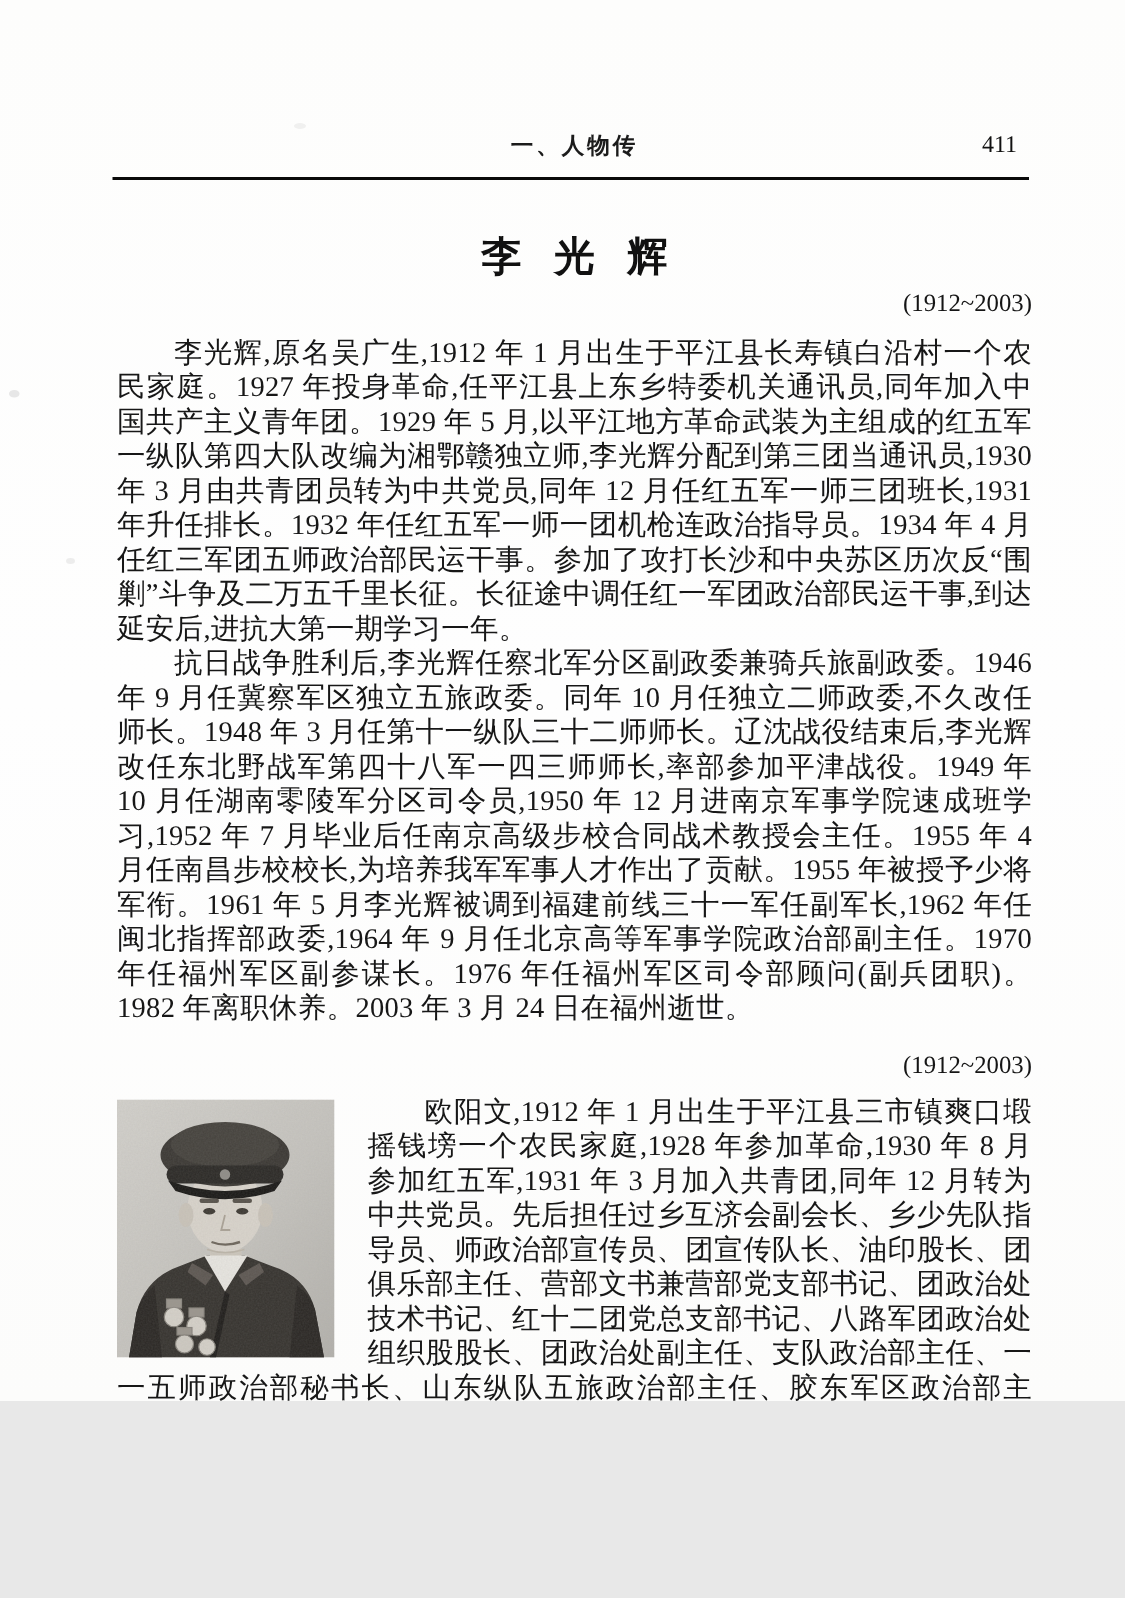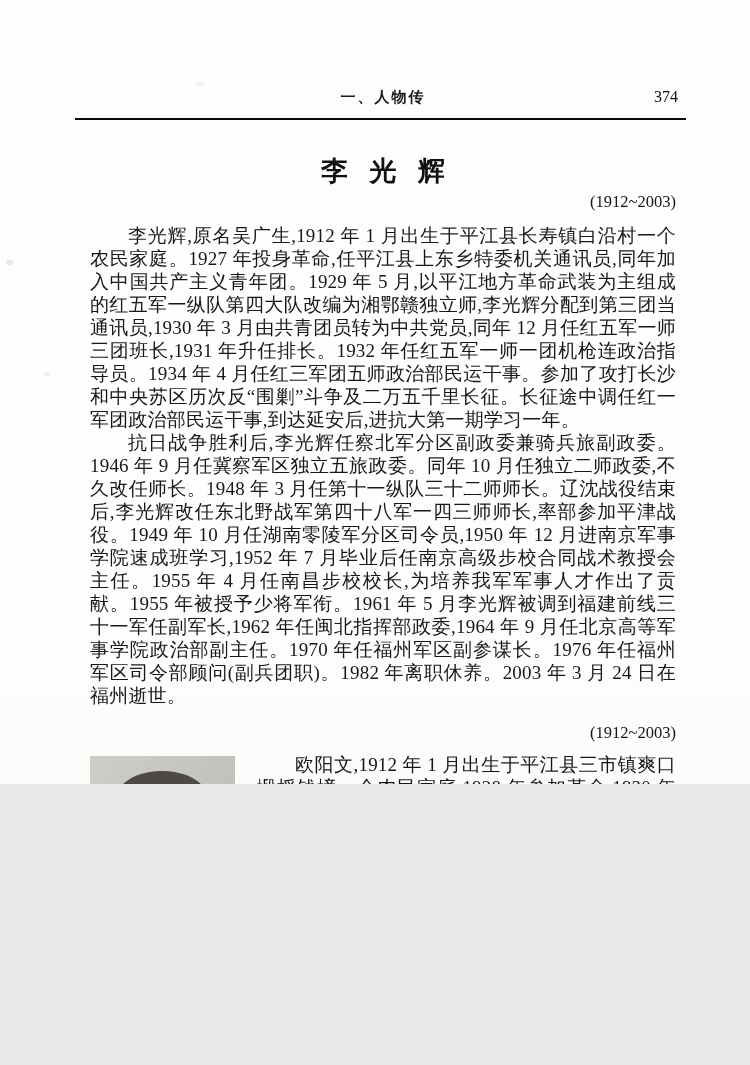--- a/index.html
+++ b/index.html
@@ -1,37 +1,37 @@
 <!DOCTYPE html>
 <html lang="zh"><head>
 <meta charset="utf-8">
 <style>
   html,body{margin:0;padding:0;background:#e8e8e8;}
   .page{
     position:relative;
-    width:750px;height:784px;
+    width:750px;height:934px;
     background:#fefefdf5;
     background:linear-gradient(180deg,#fdfdfc 0%,#fefefe 50%,#fcfcfb 100%);
     overflow:hidden;
     font-family:"Liberation Serif","DejaVu Serif",serif;
     color:#151515;
   }
   .content{position:absolute;left:78px;top:88px;width:610px;}
   .running-head{position:relative;height:26px;}
   .running-title{
     text-align:center;
     font-family:"Liberation Sans","DejaVu Sans",sans-serif;
     font-weight:bold;font-size:15px;letter-spacing:2px;color:#1b1b1b;
   }
   .page-number{
     position:absolute;right:10px;top:0;
     font-size:16px;color:#111;
   }
   .head-rule{border:none;border-top:2px solid #0a0a0a;margin:4px 0 0 -3px;width:611px;}
-  .section{margin:12px;}
+  .section{margin:0;}
   .sec1{margin-top:34px;}
   .sec2{margin-top:16px;}
   .person-name{
     margin:0;text-align:center;
     font-family:"Liberation Sans","DejaVu Sans",sans-serif;
     font-weight:bold;font-size:27px;line-height:34px;color:#111;
   }
   .person-name .nm{letter-spacing:0.8em;margin-right:-0.8em;}
   .person-years{
     margin:4px 0 0 0;text-align:right;
@@ -60,21 +60,21 @@
 
 <div class="page">
   <div class="smudge s1"></div>
   <div class="smudge s2"></div>
   <div class="smudge s3"></div>
 
   <div class="content">
 
     <div class="running-head">
       <div class="running-title">一、人物传</div>
-      <div class="page-number">374</div>
+      <div class="page-number">411</div>
     </div>
     <hr class="head-rule">
 
     <div class="section sec1">
       <h1 class="person-name"><span class="nm">李光辉</span></h1>
       <div class="person-years">(1912~2003)</div>
       <div class="bio">
         <p>李光辉,原名吴广生,1912 年 1 月出生于平江县长寿镇白沿村一个农民家庭。1927 年投身革命,任平江县上东乡特委机关通讯员,同年加入中国共产主义青年团。1929 年 5 月,以平江地方革命武装为主组成的红五军一纵队第四大队改编为湘鄂赣独立师,李光辉分配到第三团当通讯员,1930 年 3 月由共青团员转为中共党员,同年 12 月任红五军一师三团班长,1931 年升任排长。1932 年任红五军一师一团机枪连政治指导员。1934 年 4 月任红三军团五师政治部民运干事。参加了攻打长沙和中央苏区历次反“围剿”斗争及二万五千里长征。长征途中调任红一军团政治部民运干事,到达延安后,进抗大第一期学习一年。</p>
         <p>抗日战争胜利后,李光辉任察北军分区副政委兼骑兵旅副政委。1946 年 9 月任冀察军区独立五旅政委。同年 10 月任独立二师政委,不久改任师长。1948 年 3 月任第十一纵队三十二师师长。辽沈战役结束后,李光辉改任东北野战军第四十八军一四三师师长,率部参加平津战役。1949 年 10 月任湖南零陵军分区司令员,1950 年 12 月进南京军事学院速成班学习,1952 年 7 月毕业后任南京高级步校合同战术教授会主任。1955 年 4 月任南昌步校校长,为培养我军军事人才作出了贡献。1955 年被授予少将军衔。1961 年 5 月李光辉被调到福建前线三十一军任副军长,1962 年任闽北指挥部政委,1964 年 9 月任北京高等军事学院政治部副主任。1970 年任福州军区副参谋长。1976 年任福州军区司令部顾问(副兵团职)。1982 年离职休养。2003 年 3 月 24 日在福州逝世。</p>
       </div>

